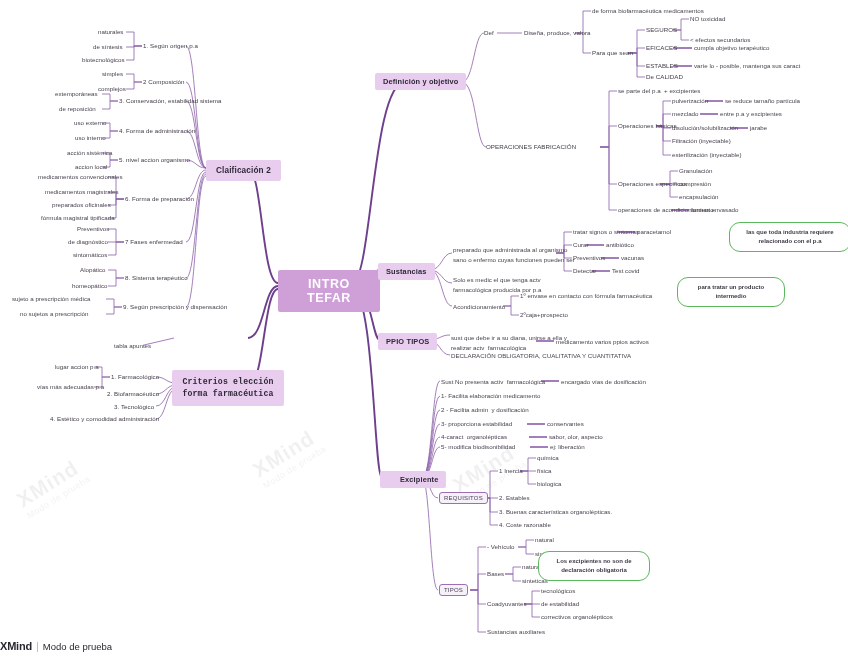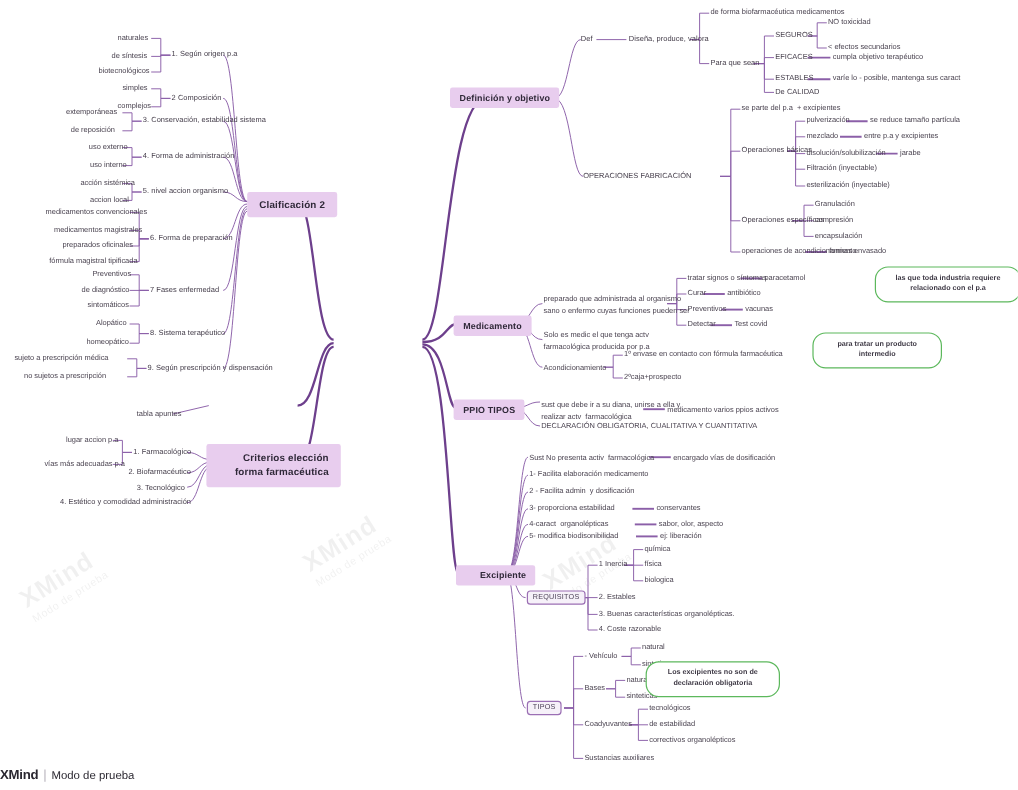--- a/index.html
+++ b/index.html
@@ -25,21 +25,21 @@
     font-weight:bold;font-size:12.5px;letter-spacing:.6px;
     padding:7px 14px;border-radius:2px;text-align:center;
   }
   
   .chip{
     position:absolute;background:#e8cdee;color:#2f2838;
     font-weight:bold;font-size:7.4px;letter-spacing:.15px;
     padding:4px 8px;border-radius:2px;text-align:left;
   }
   .chip.big{font-size:8.2px;padding:6px 10px;}
-  .chip.big2{font-size:8.2px;padding:6px 10px;line-height:1.45;text-align:right;}
+  .chip.big2{font-size:8.2px;padding:6px 10px;line-height:1.45;text-align:center;font-family:Liberation Mono, monospace;}
 
   
   .boxed{
     position:absolute;border:1px solid #9b6fb4;border-radius:3px;
     background:#f6f1f9;color:#4a3f55;font-size:6px;
     padding:2px 4px;letter-spacing:.2px;
   }
   
   .callout{
     position:absolute;border:1.4px solid #5cb85c;border-radius:11px;
@@ -223,23 +223,24 @@
 
       <path d="M176,383 C166,383 166,377 156,377"></path>
       <path d="M176,385 C166,385 166,394 156,394"></path>
       <path d="M176,387 C166,387 166,406 156,406"></path>
       <path d="M176,389 C166,389 166,419 156,419"></path>
       <path d="M110,377 L102,377 L102,367 L94,367"></path>
       <path d="M110,377 L102,377 L102,387 L94,387"></path>
     </g>
   </svg>
 
+  <div class="root" style="left:278px;top:270px;width:74px;">INTRO TEFAR</div>
 
   <div class="chip" style="left:375px;top:73px;">Definición y objetivo</div>
-  <div class="chip" style="left:378px;top:263px;">Medicamento</div>
+  <div class="chip" style="left:378px;top:263px;">Sustancias</div>
   <div class="chip" style="left:378px;top:333px;">PPIO TIPOS</div>
   <div class="chip" style="left:380px;top:471px;padding-left:20px;">Excipiente</div>
 
   <div class="chip big" style="left:206px;top:160px;">Claificación 2</div>
   <div class="chip big2" style="left:172px;top:370px;width:92px;">Criterios elección forma
 farmacéutica</div>
 
   <div class="node lvl3" style="left:484px;top:29px;">Def</div>
   <div class="node lvl3" style="left:524px;top:29px;">Diseña, produce, valora</div>
   <div class="node leaf" style="left:592px;top:7px;">de forma biofarmacéutica medicamentos</div>

